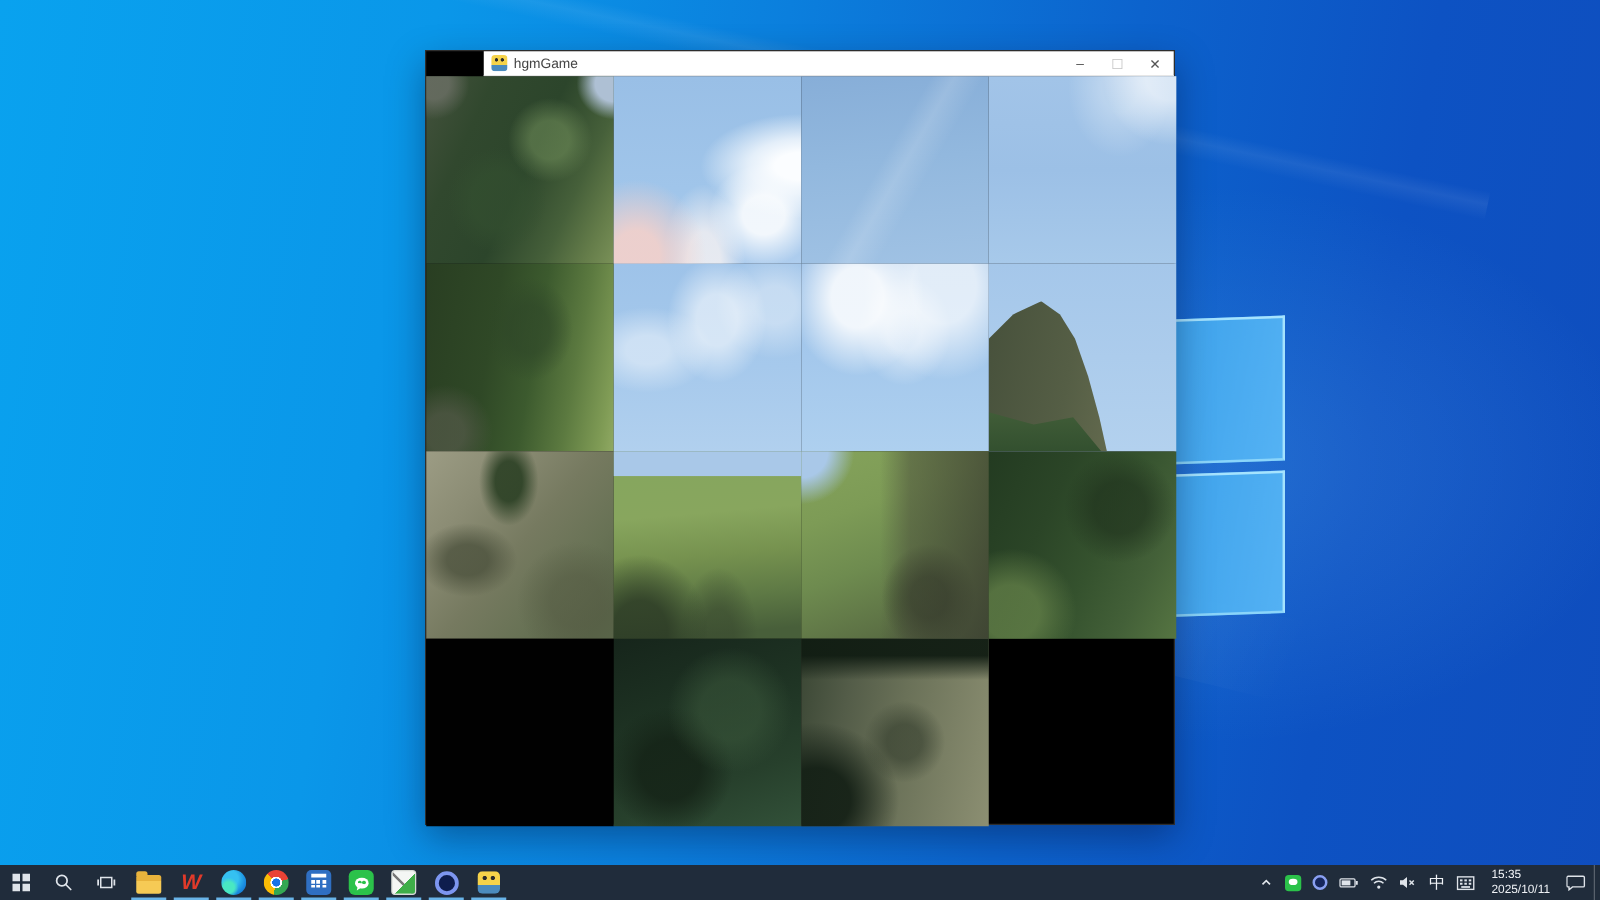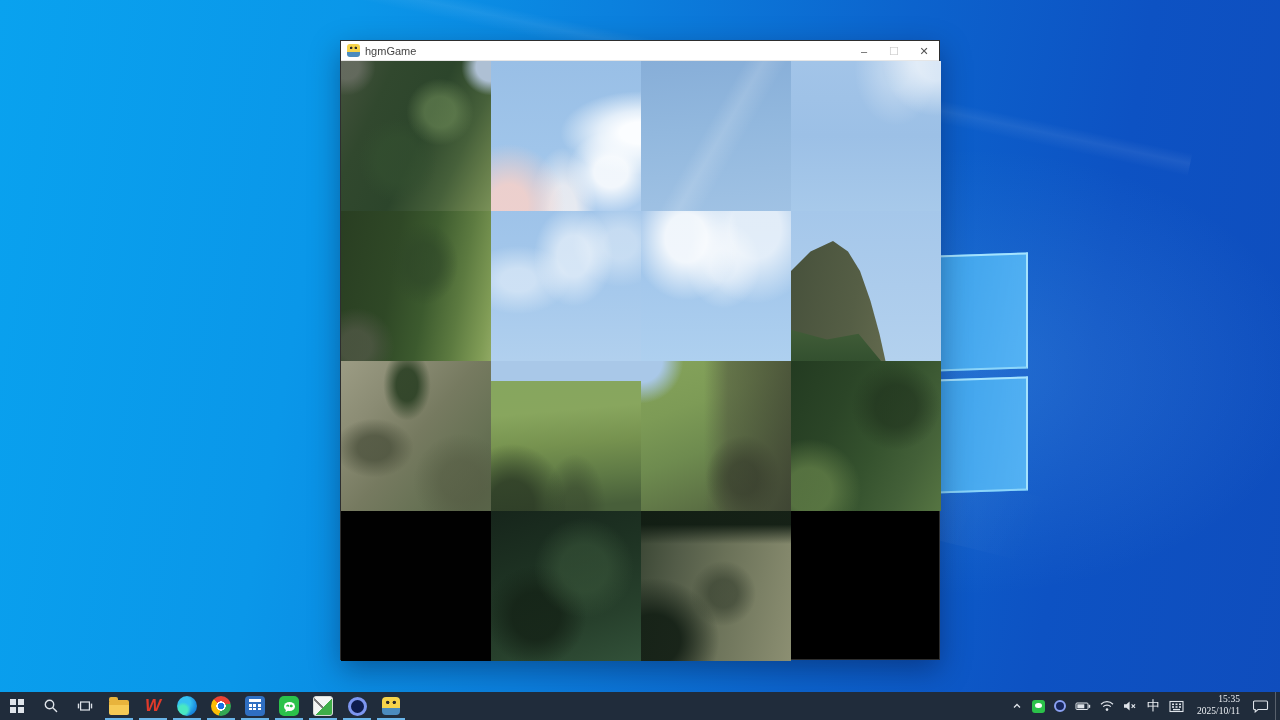--- a/index.html
+++ b/index.html
@@ -28,21 +28,21 @@
     transform:skewY(-2deg);
   }
   .pane-top { top:254px; height:116px; }
   .pane-bottom { top:378px; height:114px; }
 
   
   .window { position:absolute; left:340px; top:40px; width:600px; height:620px;
     border:1px solid rgba(70,70,70,.65); box-shadow:0 10px 28px rgba(0,0,30,.35);
     background:#000; }
   .titlebar { height:20px; background:#ffffff; border-bottom:1px solid #e6e6e6;
-    display:flex; align-items:center; padding-left:6px; }
+    display:flex; align-items:center; padding-left:6px;margin-left:46px; }
   .title-icon { width:13px; height:13px; border-radius:3px; margin-right:5px; flex:0 0 auto;
     background:
       radial-gradient(circle at 32% 30%, #2b2b2b 0 1.1px, transparent 1.6px),
       radial-gradient(circle at 68% 30%, #2b2b2b 0 1.1px, transparent 1.6px),
       linear-gradient(180deg, #f6d34a 0 62%, #4b8bbe 62% 100%); }
   .title-text { font-size:11px; color:#444; }
   .win-buttons { margin-left:auto; display:flex; height:100%; }
   .win-btn { width:30px; height:20px; display:flex; align-items:center; justify-content:center;
     font-size:11px; color:#555; }
   .win-btn.disabled { color:#c3c3c3; }
@@ -174,21 +174,21 @@
     linear-gradient(180deg, #f6d34a 0 62%, #4b8bbe 62% 100%); width:18px; height:18px; }
 
   .tb-spacer { flex:1; }
   .tray { display:flex; align-items:center; gap:9px; padding:0 6px; }
   .tray-ico { display:flex; align-items:center; justify-content:center; }
   .wechat-mini { width:13px; height:13px; border-radius:3px; background:#2bc24a; position:relative; }
   .wechat-mini::after { content:""; position:absolute; top:3px; left:3px; width:7px; height:5.5px;
     border-radius:50%; background:#fff; }
   .ring-mini { width:12px; height:12px; border-radius:50%; background:#16265c; border:2.5px solid #8aa0f2; }
   .ime-zh { color:#eef1f5; font-size:13px; line-height:28px; }
-  .clock { color:#eef1f5; font-size:9.5px; text-align:right; line-height:1.25; padding:0 4px;font-family:Liberation Serif, serif; }
+  .clock { color:#eef1f5; font-size:9.5px; text-align:left; line-height:1.25; padding:0 4px; }
   .show-desktop { width:5px; border-left:1px solid rgba(255,255,255,.25); }
 </style>
 </head>
 <body>
 
 <div class="desktop">
   <div class="beam beam1"></div>
   <div class="beam beam2"></div>
   <div class="pane pane-top"></div>
   <div class="pane pane-bottom"></div>

